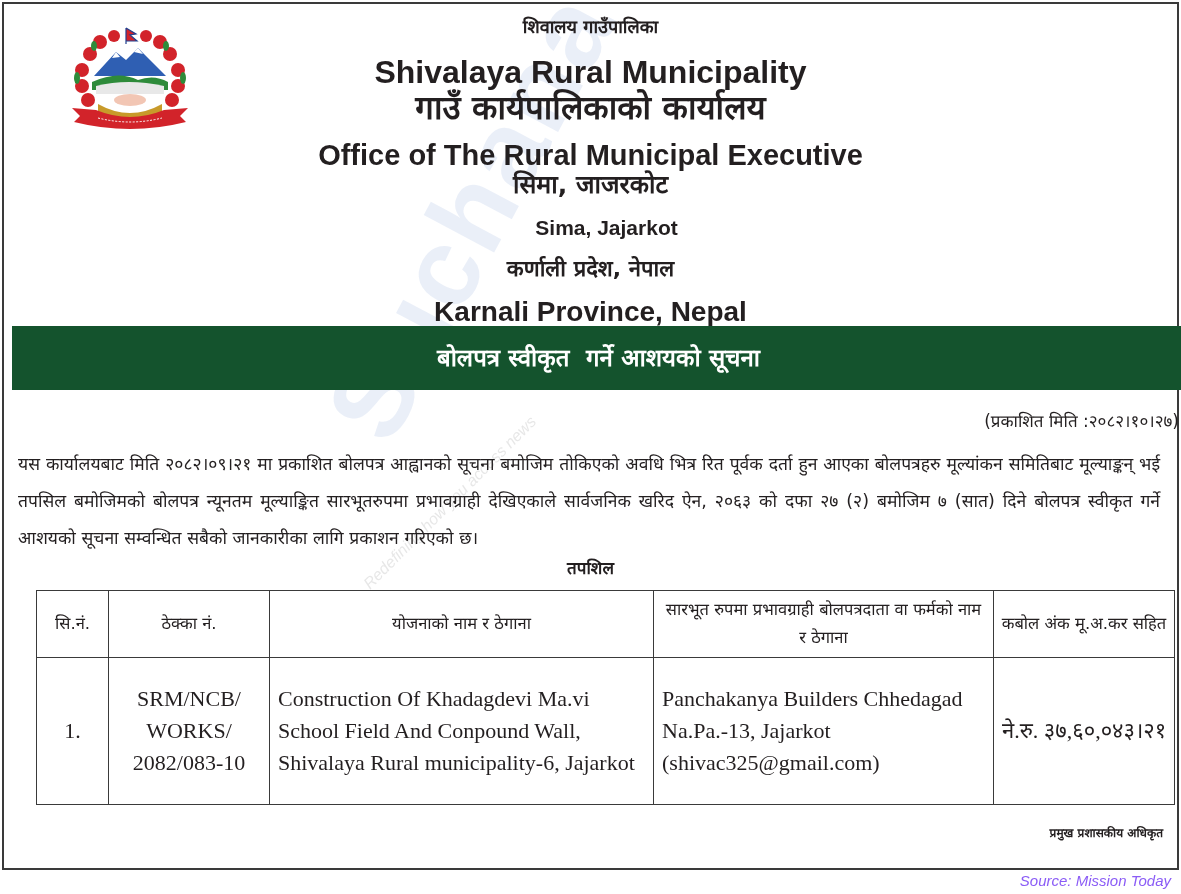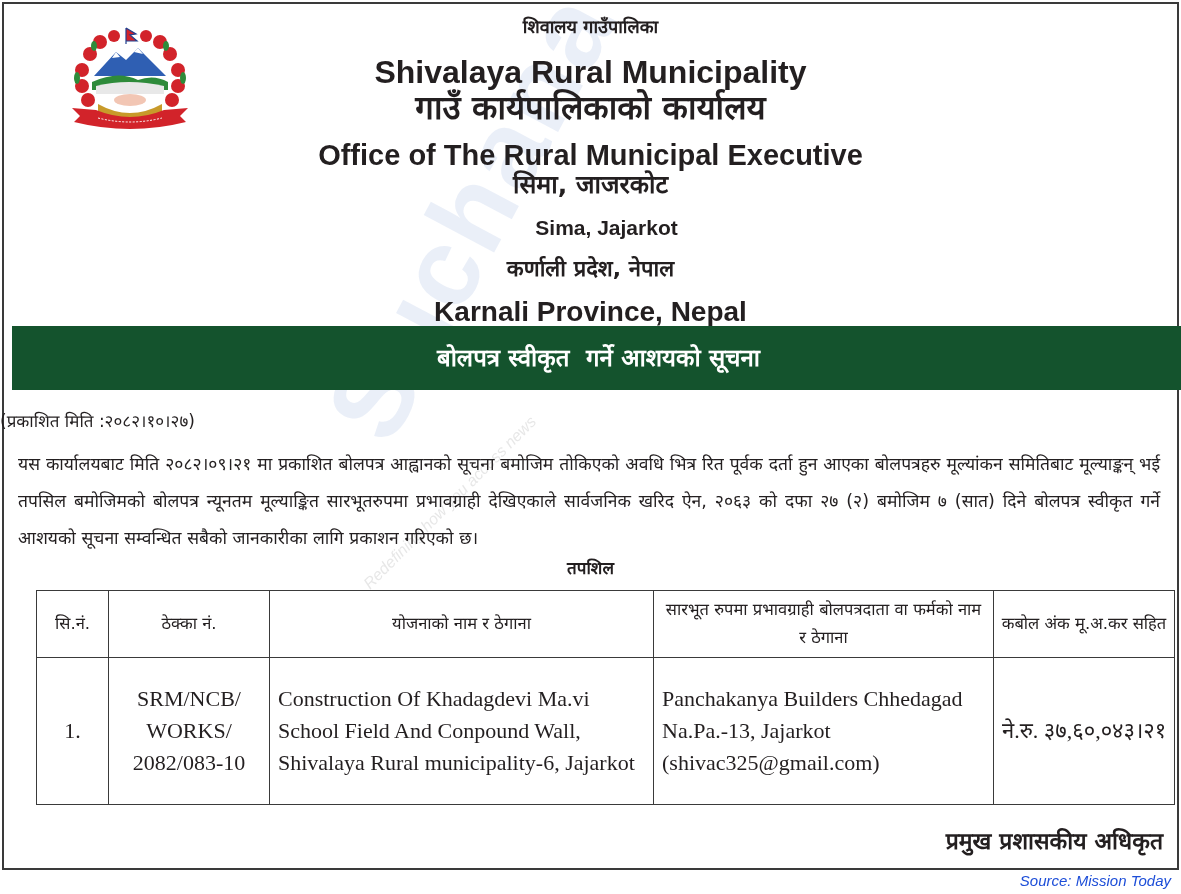--- a/index.html
+++ b/index.html
@@ -21,41 +21,41 @@
   .h-np-3 { top: 166px; font-size: 25px; font-weight: bold; }
   .h-en-3 { top: 216px; font-family: "Liberation Sans", sans-serif; font-size: 21px; font-weight: bold; padding-left: 16px; }
   .h-np-4 { top: 252px; font-size: 22px; font-weight: bold; }
   .h-en-4 { top: 296px; font-family: "Liberation Sans", sans-serif; font-size: 28px; font-weight: bold; }
 
   .band {
     position: absolute; left: 0; top: 326px; width: 1173px; height: 64px;
     background: #14532d; color: #ffffff; text-align: center;
     font-size: 24px; font-weight: bold; line-height: 64px; margin-left: 12px;
   }
-  .pubdate { position: absolute; left: 0; width: 1179px; top: 409px; text-align: left; font-size: 17px; }
+  .pubdate { position: absolute; left: 0; width: 1179px; top: 409px; text-align: right; font-size: 17px; }
   .para {
     position: absolute; left: 18px; top: 446px; width: 1142px;
     font-size: 17.5px; line-height: 37px; text-align: justify; text-align-last: left;
   }
   .tapsil { position: absolute; left: 0; width: 1181px; top: 556px; text-align: center; font-size: 17px; font-weight: bold; }
 
   table.grid {
     position: absolute; left: 16px; top: 590px; width: 1138px;
     border-collapse: collapse; table-layout: fixed; margin-left: 20px;
   }
   table.grid th, table.grid td { border: 1.5px solid #3a3a3a; vertical-align: middle; }
   table.grid th { height: 66px; font-size: 16.5px; font-weight: normal; text-align: center; line-height: 28px; padding: 0 6px; }
   table.grid td { height: 146px; font-family: "Liberation Serif", serif; font-size: 22px; line-height: 32px; padding: 0 8px; }
   td.c-center { text-align: center; }
   td.c-amount { font-family: "DejaVu Sans", sans-serif; font-size: 17px; text-align: center; white-space: nowrap; }
 
-  .signature { position: absolute; right: 18px; top: 824px; font-size: 23px; font-weight: bold; }
+  .signature { position: absolute; right: 18px; top: 824px; font-size: 12px; font-weight: bold; }
   .source {
     position: absolute; right: 10px; top: 872px; font-family: "Liberation Sans", sans-serif;
-    font-style: italic; font-size: 15px; color: #1d4ed8;
+    font-style: italic; font-size: 15px; color: #8b5cf6;
   }
 
   .wm { position: absolute; pointer-events: none; }
   .wm-text {
     position: absolute; left: 300px; top: 400px; transform: rotate(-62deg); transform-origin: left top;
     font-family: "Liberation Sans", sans-serif; font-weight: bold; font-size: 110px; color: rgba(90,130,200,0.13);
     letter-spacing: 4px;
   }
   .wm-tag {
     position: absolute; left: 360px; top: 580px; transform: rotate(-45deg); transform-origin: left top;

